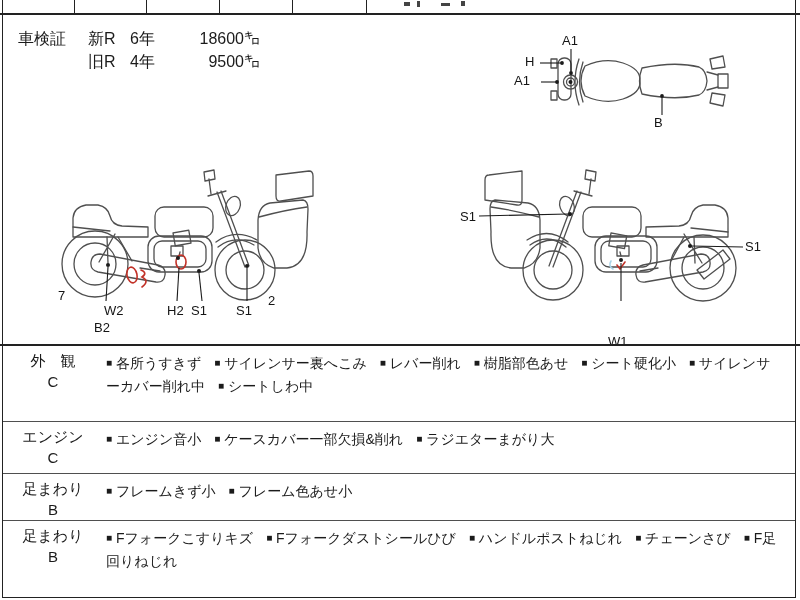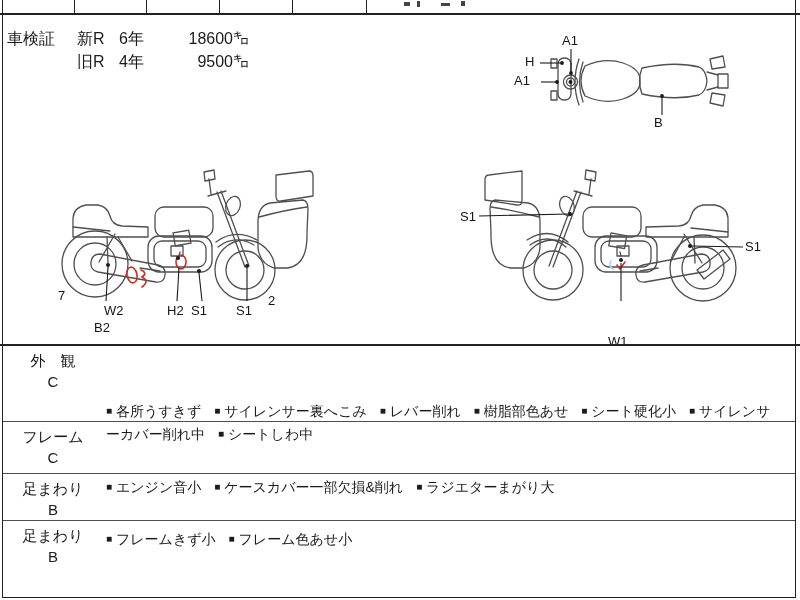--- a/index.html
+++ b/index.html
@@ -8,21 +8,21 @@
     position:relative; width:800px; height:600px; background:#ffffff;
     font-family:"Liberation Sans","DejaVu Sans",sans-serif; color:#1b1b1b;
     overflow:hidden;
   }
   
   .v-line { position:absolute; background:#222; width:1px; }
   .h-line { position:absolute; background:#222; height:1px; }
   .frag { position:absolute; background:#444; }
 
   
-  #kensho { position:absolute; left:7px; top:27px; font-size:16px; line-height:23px; }
+  #kensho { position:absolute; left:18px; top:27px; font-size:16px; line-height:23px; }
   #kensho table { border-collapse:collapse; }
   #kensho td { padding:0; font-size:16px; }
   #kensho .c-label { width:70px; }
   #kensho .c-reg { width:42px; }
   #kensho .c-year { width:46px; }
   #kensho .c-km { width:84px; text-align:right; }
 
   
   svg { position:absolute; overflow:visible; }
   .sk { stroke:#4f4f4f; stroke-width:1.3; fill:none; stroke-linejoin:round; stroke-linecap:round; }
@@ -33,21 +33,21 @@
 
   .dlabel { position:absolute; font-size:13px; line-height:16px; color:#141414; white-space:nowrap; }
 
   
   #cond { position:absolute; left:3px; top:346px; width:792px; height:251px; }
   .cond-row { display:flex; width:100%; }
   .cond-row + .cond-row { border-top:1px solid #4f4f4f; }
   .cat-col { width:100px; text-align:center; padding-top:6px; flex:0 0 100px; }
   .cat-name { font-size:15px; line-height:19px;font-family:Liberation Serif, serif; }
   .cat-grade { font-size:15px; line-height:22px; }
-  .items-col { flex:1; padding:6px 14px 0 3px; font-size:14px; line-height:22.5px;margin-top:48px; }
+  .items-col { flex:1; padding:6px 14px 0 3px; font-size:14px; line-height:22.5px; }
   .cond-item { padding-right:13px; }
   .sq { font-size:10px; vertical-align:2px; }
 </style>
 </head>
 <body>
 
 <div class="v-line" style="left:2px; top:0; height:598px;"></div>
 <div class="v-line" style="left:795px; top:0; height:598px;"></div>
 <div class="h-line" style="left:2px; top:597px; width:794px;"></div>
 <div class="h-line" style="left:0; top:13px; width:800px; height:2px;"></div>
@@ -235,31 +235,32 @@
 <div id="cond">
   <div class="cond-row" style="height:75px;">
     <div class="cat-col">
       <div class="cat-name">外　観</div>
       <div class="cat-grade">C</div>
     </div>
     <div class="items-col"><span class="cond-item"><span class="sq">■</span> 各所うすきず</span><span class="cond-item"><span class="sq">■</span> サイレンサー裏へこみ</span><span class="cond-item"><span class="sq">■</span> レバー削れ</span><span class="cond-item"><span class="sq">■</span> 樹脂部色あせ</span><span class="cond-item"><span class="sq">■</span> シート硬化小</span><span class="cond-item"><span class="sq">■</span> サイレンサーカバー削れ中</span><span class="cond-item"><span class="sq">■</span> シートしわ中</span></div>
   </div>
   <div class="cond-row" style="height:52px;">
     <div class="cat-col">
-      <div class="cat-name">フレーム</div>
+      <div class="cat-name">エンジン</div>
       <div class="cat-grade">C</div>
     </div>
     <div class="items-col"><span class="cond-item"><span class="sq">■</span> エンジン音小</span><span class="cond-item"><span class="sq">■</span> ケースカバー一部欠損&amp;削れ</span><span class="cond-item"><span class="sq">■</span> ラジエターまがり大</span></div>
   </div>
   <div class="cond-row" style="height:47px;">
     <div class="cat-col">
       <div class="cat-name">足まわり</div>
       <div class="cat-grade">B</div>
     </div>
     <div class="items-col"><span class="cond-item"><span class="sq">■</span> フレームきず小</span><span class="cond-item"><span class="sq">■</span> フレーム色あせ小</span></div>
   </div>
   <div class="cond-row" style="height:77px;">
     <div class="cat-col">
       <div class="cat-name">足まわり</div>
       <div class="cat-grade">B</div>
     </div>
+    <div class="items-col"><span class="cond-item"><span class="sq">■</span> Fフォークこすりキズ</span><span class="cond-item"><span class="sq">■</span> Fフォークダストシールひび</span><span class="cond-item"><span class="sq">■</span> ハンドルポストねじれ</span><span class="cond-item"><span class="sq">■</span> チェーンさび</span><span class="cond-item"><span class="sq">■</span> F足回りねじれ</span></div>
   </div>
 </div>
 
 </body></html>

